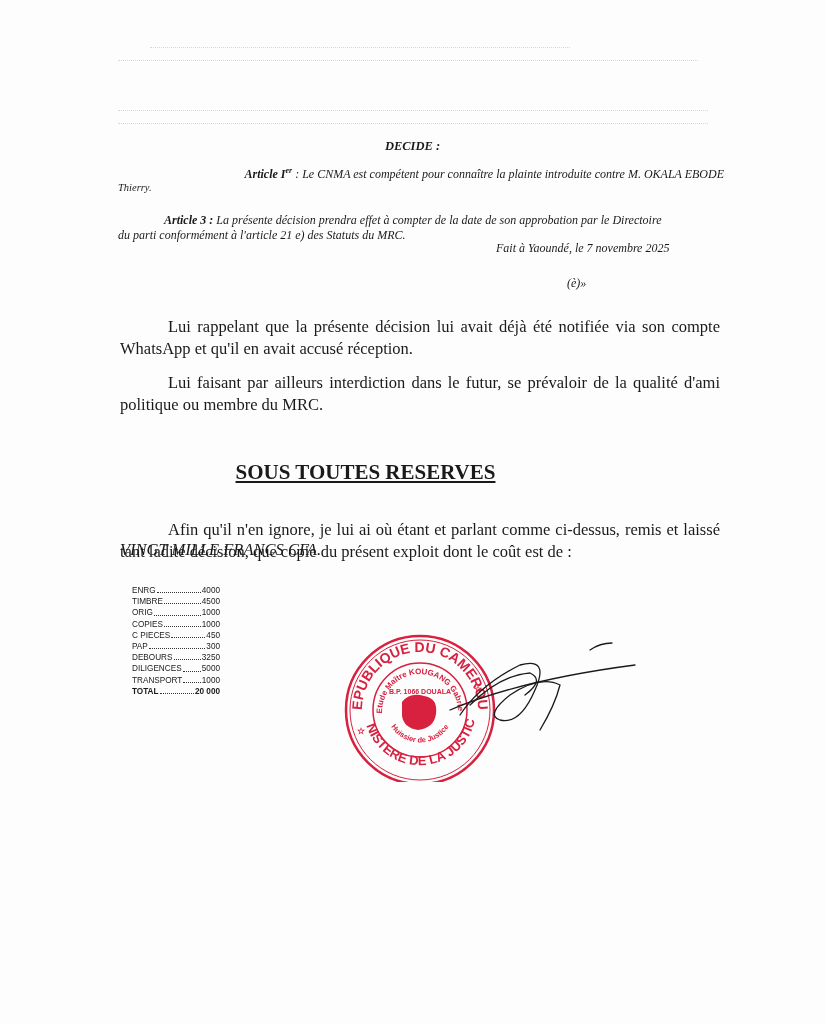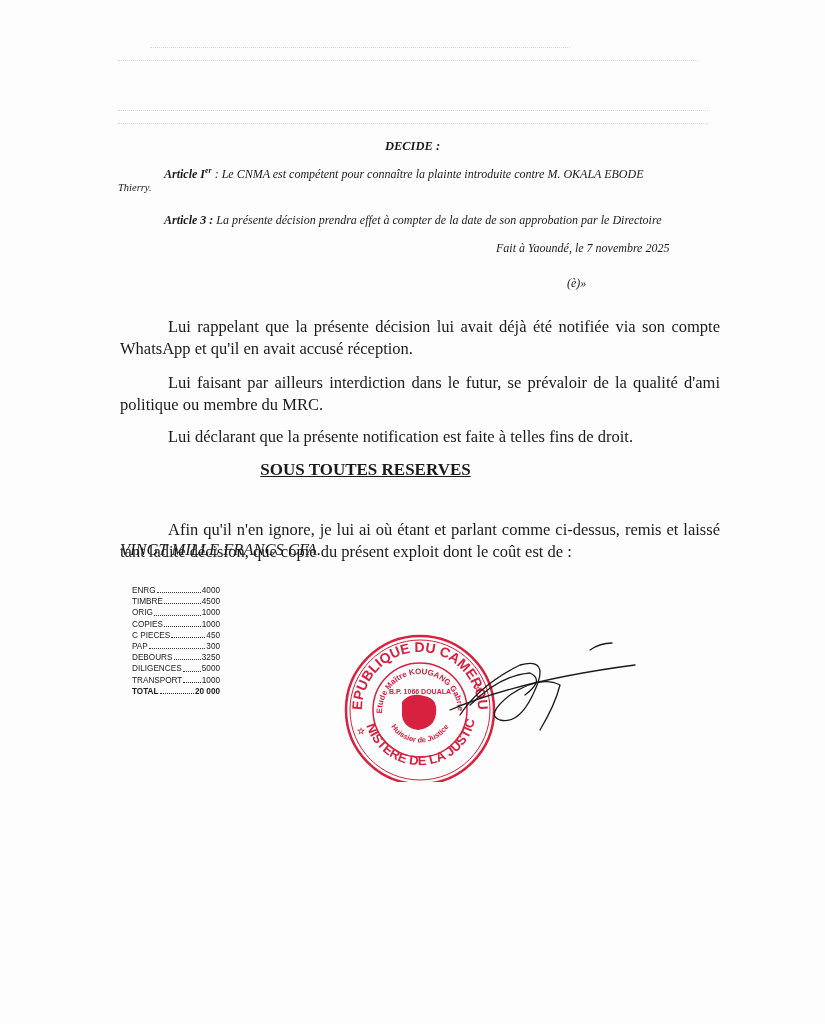--- a/index.html
+++ b/index.html
@@ -9,58 +9,58 @@
     }
     .page { position: absolute; left: 0; top: 0; width: 825px; height: 1024px; }
     .faint-line { position: absolute; height: 1px; border-top: 1px dotted #d8d8d8; }
     .abs { position: absolute; }
     .decide-title { left: 0; width: 825px; top: 139px; text-align: center; font-weight: bold; font-style: italic; font-size: 12.5px; }
     .art { font-style: italic; font-size: 12px; line-height: 14px; }
     .art b { font-weight: bold; }
     .fait { font-style: italic; font-size: 12px; }
     .body-p { font-size: 16.5px; line-height: 22px; text-align: justify; }
     .indent { text-indent: 48px; }
-    .reserves { left: 0; width: 731px; top: 460px; text-align: center; font-weight: bold; font-size: 17px; text-decoration: underline; }
+    .reserves { left: 0; width: 731px; top: 460px; text-align: center; font-weight: bold; font-size: 21px; text-decoration: underline; }
     .cost-amount { font-style: italic; font-weight: normal; font-size: 16.5px; }
     .fees { left: 132px; top: 585px; width: 88px; font-family: "Liberation Sans", sans-serif; font-size: 8.2px; line-height: 11.2px; }
     .fee-row { display: flex; justify-content: space-between; }
     .fee-row .dots { flex: 1; border-bottom: 1px dotted #333; margin: 0 1px 3px 1px; }
     .note { left: 268px; top: 580px; width: 440px; font-style: italic; font-size: 11.5px; line-height: 16px; text-align: justify; text-indent: 46px; }
     .stamp { left: 340px; top: 632px; width: 160px; height: 150px; }
     .signature { left: 440px; top: 635px; width: 210px; height: 110px; }
   </style>
 </head>
 <body>
 
 <div class="page">
 
   <div class="faint-line" style="left:150px; top:47px; width:420px;"></div>
   <div class="faint-line" style="left:118px; top:60px; width:580px;"></div>
   <div class="faint-line" style="left:118px; top:110px; width:590px;"></div>
   <div class="faint-line" style="left:118px; top:123px; width:590px;"></div>
 
   <div class="abs decide-title">DECIDE :</div>
 
-  <div class="abs art" style="left:164px; top:164px; width:560px;">
+  <div class="abs art" style="left:164px; top:164px; width:560px;text-align:right;">
     <b><span>Article I</span><sup style="font-size:8px;">er</sup></b><span> : Le CNMA est compétent pour connaître la plainte introduite contre M. OKALA EBODE</span>
   </div>
   <div class="abs art" style="left:118px; top:181px; font-size:10.5px;">Thierry.</div>
 
 
   <div class="abs art" style="left:164px; top:213px; width:560px; white-space:nowrap;">
     <b>Article 3 :</b><span> La présente décision prendra effet à compter de la date de son approbation par le Directoire</span>
   </div>
+  <div class="abs art" style="left:118px; top:228px;">du parti conformément à l'article 21 e) des Statuts du MRC.</div>
 
   <div class="abs fait" style="left:496px; top:241px;">Fait à Yaoundé, le 7 novembre 2025</div>
 
   <div class="abs fait" style="left:567px; top:276px;">(è)»</div>
 
   <div class="abs body-p indent" style="left:120px; top:316px; width:600px;">Lui rappelant que la présente décision lui avait déjà été notifiée via son compte WhatsApp et qu'il en avait accusé réception.</div>
   <div class="abs body-p indent" style="left:120px; top:372px; width:600px;">Lui faisant par ailleurs interdiction dans le futur, se prévaloir de la qualité d'ami politique ou membre du MRC.</div>
-  <div class="abs body-p indent" style="left:120px; top:426px; width:600px;">Lui déclarant que la présente notification est faite à telles fins de droit.</div>
 
   <div class="abs reserves">SOUS TOUTES RESERVES</div>
 
   <div class="abs body-p indent" style="left:120px; top:495px; width:600px;margin-top:24px;">Afin qu'il n'en ignore, je lui ai où étant et parlant comme ci-dessus, remis et laissé tant ladite décision, que copie du présent exploit dont le coût est de :</div>
   <div class="abs cost-amount" style="left:120px; top:540px;">VINGT MILLE FRANCS CFA.</div>
 
   <div class="abs fees">
     <div class="fee-row">
         <span>ENRG</span>
         <span class="dots"></span>

